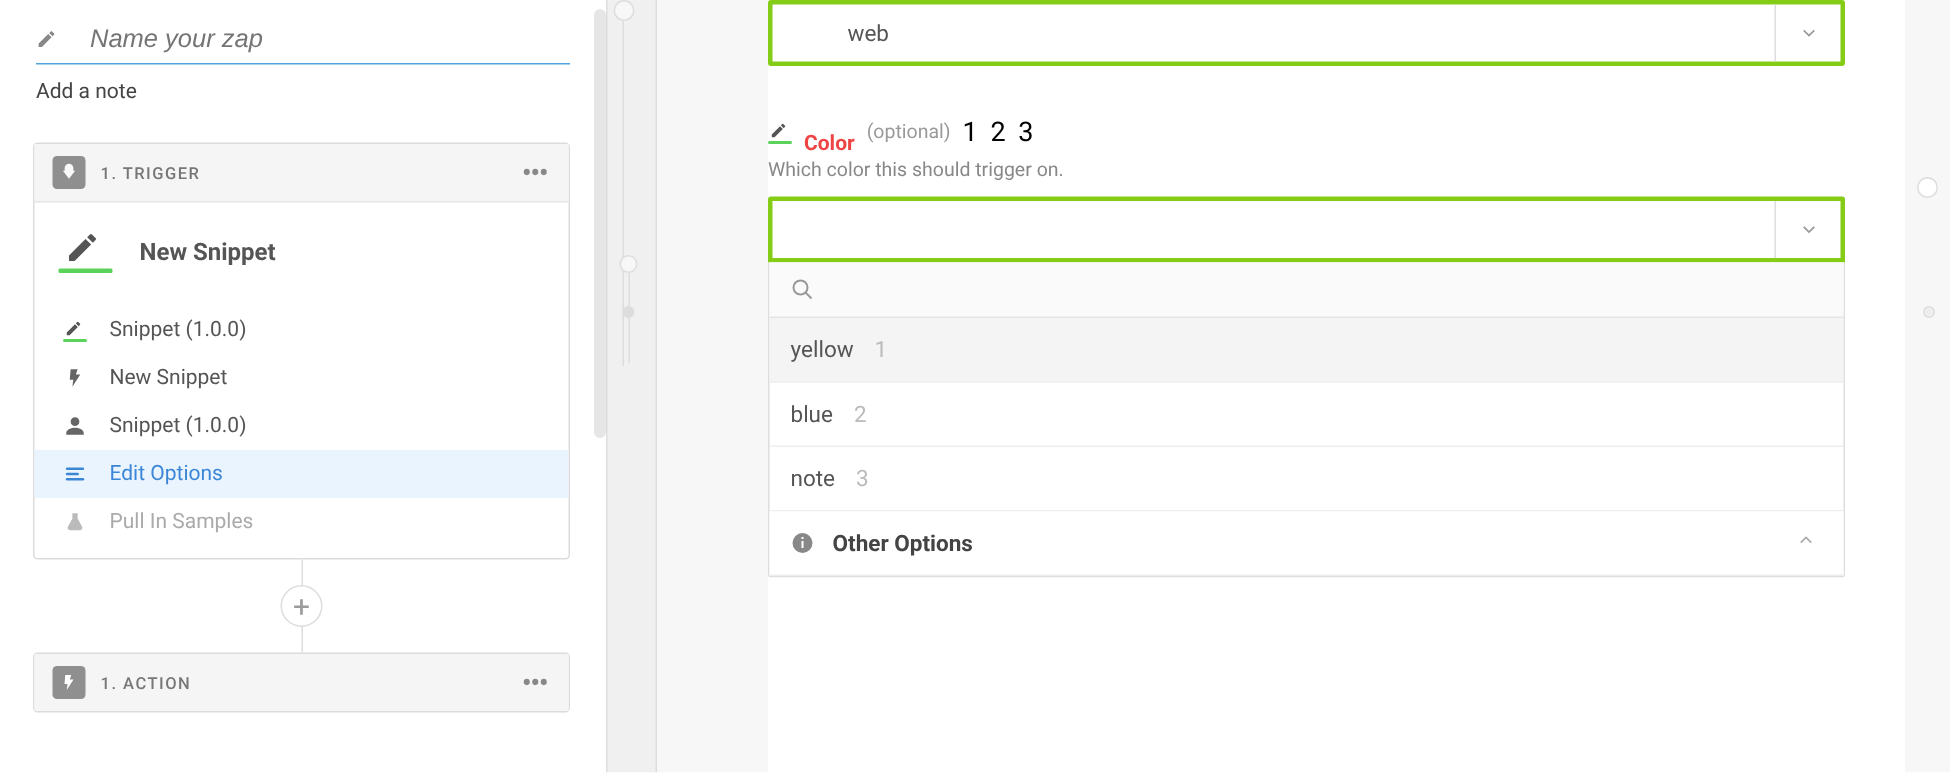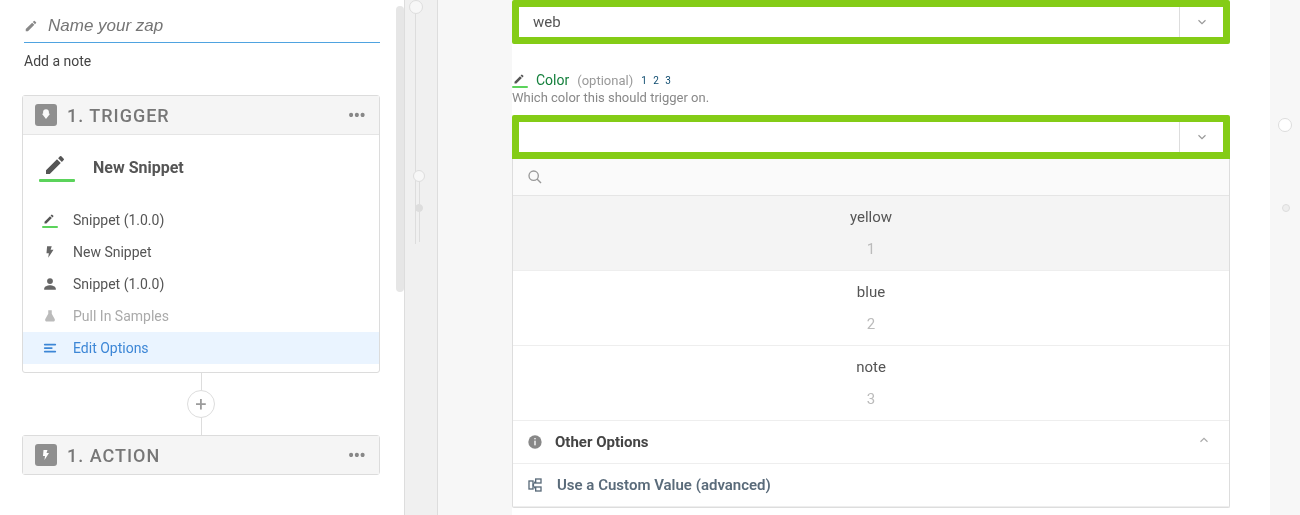--- a/index.html
+++ b/index.html
@@ -23,21 +23,21 @@
     top: 6px;
     right: 0;
     width: 8px;
     height: 286px;
     background: #e6e6e6;
     border-radius: 4px;
   }
   .zap-name-row {
     display: flex;
     align-items: center;
-    gap: 10px;
+    gap: 22px;
     border-bottom: 1px solid #4fa3e0;
     padding-bottom: 6px;
     margin-bottom: 10px;
     margin-left: 2px;
     margin-right: 0;
   }
   .pencil-icon { width: 14px; height: 14px; color: #888; }
   .zap-name-input {
     border: none;
     outline: none;
@@ -73,21 +73,21 @@
     width: 22px;
     height: 22px;
     background: #8f8f8f;
     border-radius: 3px;
     display: flex;
     align-items: center;
     justify-content: center;
     color: #fff;
   }
   .step-label {
-    font-size: 18px;
+    font-size: 11px;
     letter-spacing: 1px;
     color: #777;
     font-weight: 500;
   }
   .step-dots {
     position: absolute;
     right: 14px;
     top: 50%;
     transform: translateY(-50%);
     color: #888;
@@ -207,32 +207,33 @@
     background:#fff;
     left: 8px;
   }
 
   .field-group { padding: 0 0 0 0; }
   .field-label-row {
     display:flex; align-items:center; gap:8px;
     font-size:14px; color:#555;
     padding: 0 0 2px 0;
   }
-  .field-label-row .lbl { font-weight:400; color:#15803d; }
+  .field-label-row .lbl { font-weight:700; color:#ef4444;margin-top:16px; }
   .opt { color:#999; font-weight:400; font-size:13px; }
-  .nums { color:#0c4a6e; font-size:10px; letter-spacing: 2px; }
+  .nums { color:#000000; font-size:18px; letter-spacing: 2px; }
   .field-help { font-size:13px; color:#888; margin-bottom: 10px; }
 
   .select-box {
     display:flex;
-    border:7px solid #84cc16;
+    border:3px solid #84cc16;
     border-radius:2px;
     height:44px;
     align-items:center;
     background:#fff;
+    padding-left:36px;
   }
   .select-box .val {
     flex:1;
     padding: 0 14px;
     color:#555;
     font-size:15px;
   }
   .select-box .caret {
     width:44px;
     border-left:1px solid #ddd;
@@ -259,21 +260,20 @@
     border:none; outline:none; background:transparent;
     font-size:15px; color:#888; width:100%;
   }
   .dd-item {
     padding: 12px 14px;
     border-bottom:1px solid #eee;
     font-size:15px;
     color:#555;
     display:flex; align-items:center; gap:14px;
     cursor:pointer;
-    flex-direction:column;
   }
   .dd-item.highlight { background:#f4f4f4; }
   .dd-item .idx { color:#bbb; }
   .dd-section {
     padding: 12px 14px;
     border-bottom:1px solid #eee;
     font-size:15px;
     color:#444;
     font-weight:700;
     display:flex; align-items:center; gap:12px;
@@ -373,37 +373,37 @@
         <span>New Snippet</span>
       </div>
       <div class="step-sub">
         <span class="glyph">
           <svg width="14" height="14" viewBox="0 0 24 24" fill="#666">
               <path d="M12 12a5 5 0 1 0 0-10 5 5 0 0 0 0 10zm0 2c-4 0-10 2-10 6v2h20v-2c0-4-6-6-10-6z"></path>
             </svg>
         </span>
         <span>Snippet (1.0.0)</span>
       </div>
-      <div class="step-sub disabled">
-        <span class="glyph">
-          <svg width="14" height="14" viewBox="0 0 24 24" fill="#bbb">
-              <path d="M9 2v6l-5 9a3 3 0 0 0 2.6 4.5h10.8A3 3 0 0 0 20 17l-5-9V2H9z"></path>
-            </svg>
-        </span>
-        <span>Pull In Samples</span>
-      </div>
       <div class="step-sub active">
         <span class="glyph">
           <svg width="16" height="14" viewBox="0 0 24 24" fill="none" stroke="#3c86d6" stroke-width="3" stroke-linecap="round">
               <line x1="3" y1="6" x2="21" y2="6"></line>
               <line x1="3" y1="12" x2="15" y2="12"></line>
               <line x1="3" y1="18" x2="21" y2="18"></line>
             </svg>
         </span>
         <span>Edit Options</span>
+      </div>
+      <div class="step-sub disabled">
+        <span class="glyph">
+          <svg width="14" height="14" viewBox="0 0 24 24" fill="#bbb">
+              <path d="M9 2v6l-5 9a3 3 0 0 0 2.6 4.5h10.8A3 3 0 0 0 20 17l-5-9V2H9z"></path>
+            </svg>
+        </span>
+        <span>Pull In Samples</span>
       </div>
     </div>
   </div>
 
   <div class="connector">
     <div class="connector-seg" style="height:18px"></div>
     <div class="plus-circle">+</div>
     <div class="connector-seg" style="height:18px"></div>
   </div>
 
@@ -496,32 +496,20 @@
               <rect x="11" y="6" width="2" height="2" fill="#fff"></rect>
             </svg>
         </span>
         <span>Other Options</span>
         <span class="chev">
           <svg width="14" height="14" viewBox="0 0 24 24" fill="none" stroke="#aaa" stroke-width="2">
               <polyline points="6 15 12 9 18 15"></polyline>
             </svg>
         </span>
       </div>
-      <div class="dd-adv">
-        <span class="ic">
-          <svg width="16" height="16" viewBox="0 0 24 24" fill="none" stroke="#5a6b7a" stroke-width="2">
-              <rect x="3" y="6" width="6" height="12"></rect>
-              <rect x="13" y="3" width="8" height="6"></rect>
-              <rect x="13" y="15" width="8" height="6"></rect>
-              <line x1="9" y1="12" x2="13" y2="6"></line>
-              <line x1="9" y1="12" x2="13" y2="18"></line>
-            </svg>
-        </span>
-        <span>Use a Custom Value (advanced)</span>
-      </div>
     </div>
   </div>
 </div>
 
 <div class="right-tail">
   <div class="right-tail-node" style="top:118px"></div>
   <div class="right-tail-node" style="top:204px; width:8px;height:8px;left:12px; background:#eee"></div>
 </div>
 
 </body></html>

